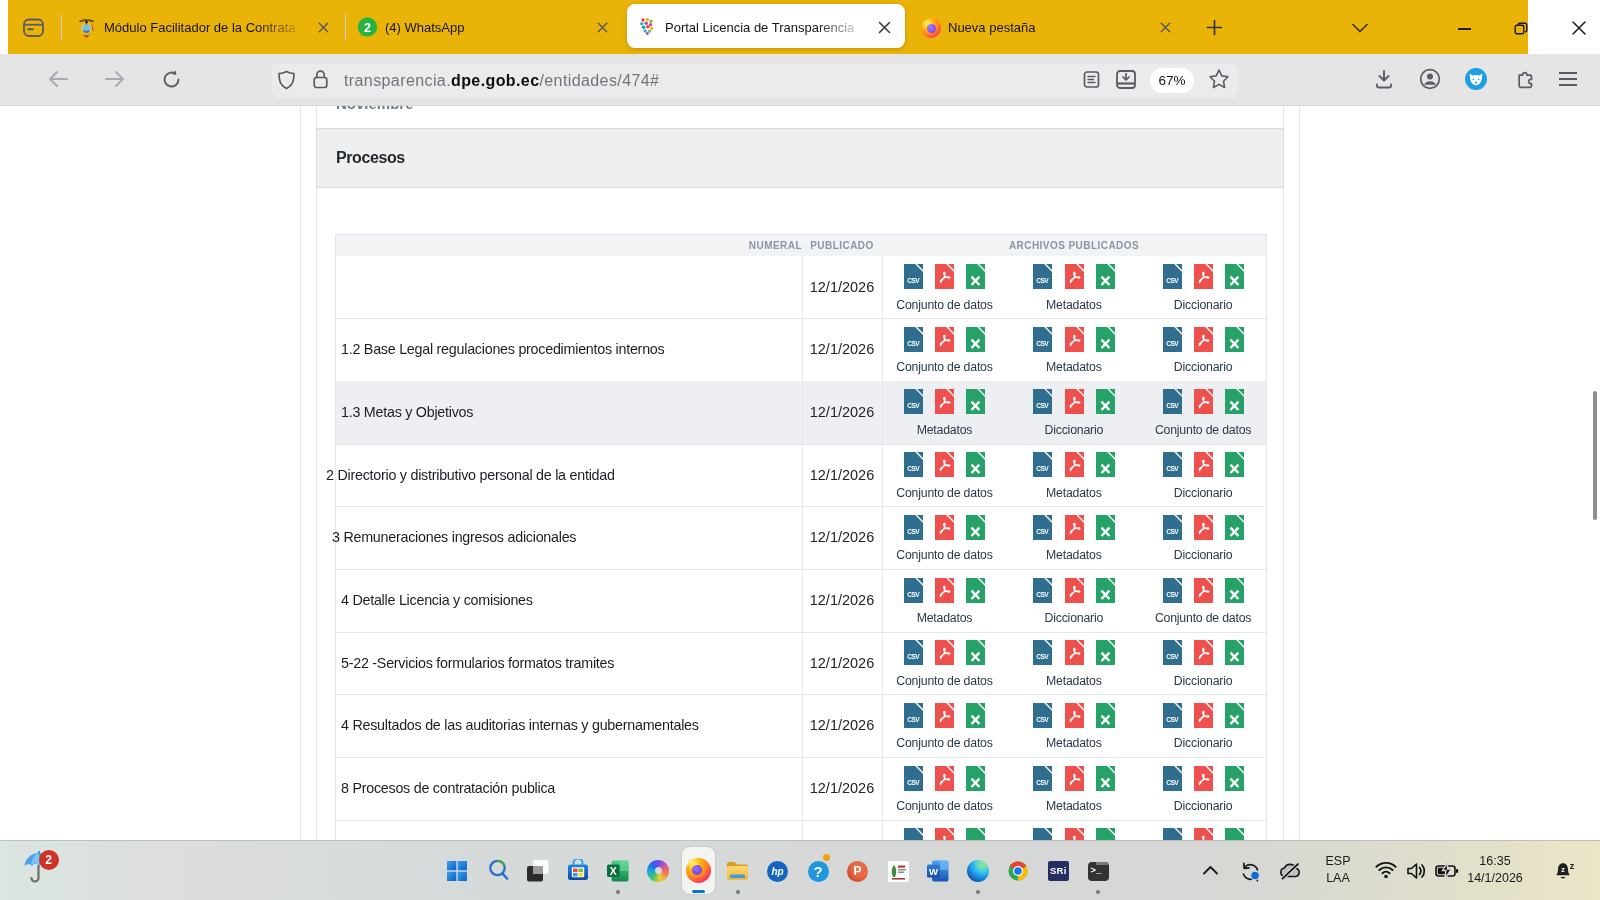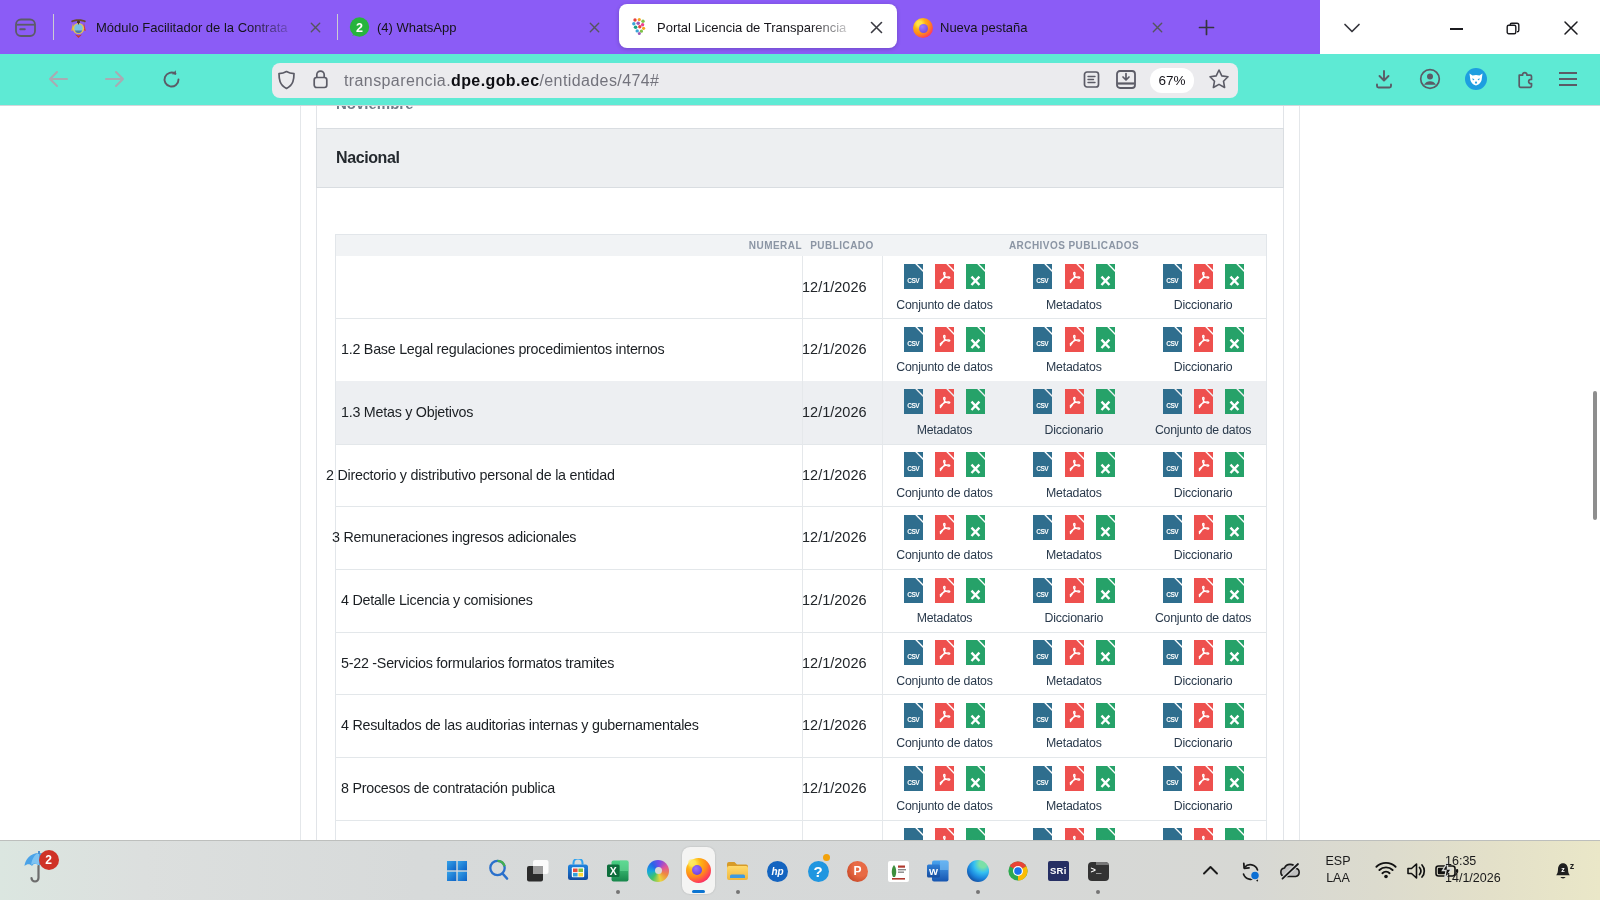--- a/index.html
+++ b/index.html
@@ -1,27 +1,27 @@
 <!DOCTYPE html>
 <html><head><meta charset="utf-8"><title>p</title><style>
 *{margin:0;padding:0;box-sizing:border-box}
 html,body{width:1600px;height:900px;overflow:hidden;background:#fff;font-family:"Liberation Sans",sans-serif}
 .a{position:absolute}
-#tabbar{left:0;top:0;width:1320px;height:54px;background:#8b5cf6}
-#navbar{left:0;top:54px;width:1600px;height:52px;background:#5eead4;border-bottom:1px solid #d4d6da}
+#tabbar{left:8px;top:0;width:1520px;height:54px;background:#eab308}
+#navbar{left:0;top:54px;width:1600px;height:52px;background:#e5e5e5;border-bottom:1px solid #d4d6da}
 #content{left:0;top:106px;width:1600px;height:734px;background:#fff;overflow:hidden}
 #taskbar{left:0;top:840px;width:1600px;height:60px;border-top:1px solid #bdbfbd;
  background:linear-gradient(90deg,#dbe6e0 0%,#dcdfde 9%,#d7dada 26%,#d6d8d8 60%,#d7d8d4 78%,#dcdbce 86%,#e3e0c9 93%,#eae7c8 100%)}
 .tabtxt{font-size:13px;color:#15141a;white-space:nowrap;overflow:hidden;line-height:16px}
 .fade{-webkit-mask-image:linear-gradient(90deg,#000 72%,transparent 96%);mask-image:linear-gradient(90deg,#000 72%,transparent 96%)}
 .sep{width:1px;background:#cccdd2}
 .hdr{font-size:10px;font-weight:700;color:#8b95a4;letter-spacing:.45px}
 .num{font-size:14.3px;color:#1b1f23;letter-spacing:-.25px}
 .lbl{font-size:12.3px;color:#2a3a4c;text-align:center;letter-spacing:-.2px}
-.date{font-size:14.5px;color:#212529;text-align:left}
+.date{font-size:14.5px;color:#212529;text-align:center}
 .vline{width:1px;background:#e5e8eb}
 .fic{display:block}
 </style></head><body>
 <svg width="0" height="0" style="position:absolute">
 <defs>
 <symbol id="icsv" viewBox="0 0 19 25">
  <path d="M0 0 H11.2 L19 7.9 V25 H0 Z" fill="#2f6e8e"></path>
  <path d="M13.1 0 H19 V6.0 Z" fill="#2f6e8e"></path>
  <text x="9.2" y="19.4" font-size="6.6" font-weight="700" text-anchor="middle" fill="#fff" font-family="Liberation Sans,sans-serif" letter-spacing="-.55">CSV</text>
 </symbol>
@@ -167,21 +167,21 @@
 <path d="M2 2 H20 M2 8 H20 M2 14 H20" stroke="#5b5b66" stroke-width="2"></path>
     </svg>
 </div>
 <div class="a" id="content">
 <div class="a" style="left:300px;top:0;width:1px;height:734px;background:#e4e7ea"></div>
 <div class="a" style="left:1299px;top:0;width:1px;height:734px;background:#e4e7ea"></div>
 <div class="a" style="left:316px;top:0;width:1px;height:734px;background:#e1e4e8"></div>
 <div class="a" style="left:1283px;top:0;width:1px;height:734px;background:#e1e4e8"></div>
 <div class="a" style="left:336px;top:-10.5px;font-size:15px;font-weight:600;color:#6f7b87;line-height:15px">Noviembre</div>
 <div class="a" style="left:316px;top:22.0px;width:968px;height:59.5px;background:#edeff1;border:1px solid #d9dde1"></div>
-<div class="a" style="left:336px;top:22.0px;height:59.5px;line-height:59.5px;font-size:16px;font-weight:700;letter-spacing:-.4px;color:#24292e">Nacional</div>
+<div class="a" style="left:336px;top:22.0px;height:59.5px;line-height:59.5px;font-size:16px;font-weight:700;letter-spacing:-.4px;color:#24292e">Procesos</div>
 <div class="a" style="left:335px;top:128.0px;width:931px;height:21.5px;background:#f1f3f5"></div>
 <div class="a hdr" style="left:335px;top:133.5px;width:467px;text-align:right">NUMERAL</div>
 <div class="a hdr" style="left:802px;top:133.5px;width:80px;text-align:center">PUBLICADO</div>
 <div class="a hdr" style="left:882px;top:133.5px;width:384px;text-align:center">ARCHIVOS PUBLICADOS</div>
 <div class="a" style="left:335px;top:128.0px;width:931px;height:1px;background:#e2e6ea"></div>
 <div class="a" style="left:335px;top:128.0px;width:1px;height:606px;background:#e2e6ea"></div>
 <div class="a" style="left:1266px;top:128.0px;width:1px;height:606px;background:#e2e6ea"></div>
 <div class="a" style="left:335px;top:212.2px;width:931px;height:1px;background:#e3e7ea"></div>
 <div class="a vline" style="left:802px;top:149.5px;height:62.7px"></div>
 <div class="a vline" style="left:882px;top:149.5px;height:62.7px"></div>
@@ -680,19 +680,19 @@
 <svg class="a" style="left:1406px;top:20.0px" width="22" height="20" viewBox="0 0 22 20">
 <path d="M2 7.5 H5.5 L10.5 3 V17 L5.5 12.5 H2 Z" fill="none" stroke="#111" stroke-width="1.6" stroke-linejoin="round"></path>
 <path d="M13.5 6.5 A5.5 5.5 0 0 1 13.5 13.5 M16 4 A9 9 0 0 1 16 16" fill="none" stroke="#111" stroke-width="1.7" stroke-linecap="round"></path>
 </svg>
 <svg class="a" style="left:1435px;top:19.5px" width="24" height="20" viewBox="0 0 24 20">
 <rect x="1" y="5" width="19" height="10" rx="2.5" fill="none" stroke="#111" stroke-width="1.6"></rect>
 <rect x="21" y="8" width="2.2" height="4" rx="1" fill="#111"></rect>
 <rect x="2.8" y="6.8" width="9" height="6.4" rx="1" fill="#111"></rect>
 <path d="M12.5 1.5 L7.5 9.5 H11 L9.5 18.5 L16.5 8 H12.5 Z" fill="#111" stroke="#d7d9d8" stroke-width="1.4"></path>
 </svg>
-<div class="a" style="left:1445px;top:11.5px;width:100px;text-align:left;font-size:12.5px;color:#1a1a1a;line-height:17.5px">16:35<br>14/1/2026</div>
+<div class="a" style="left:1445px;top:11.5px;width:100px;text-align:center;font-size:12.5px;color:#1a1a1a;line-height:17.5px">16:35<br>14/1/2026</div>
 <svg class="a" style="left:1552px;top:18.5px" width="24" height="22" viewBox="0 0 24 22">
 <path d="M11 3.2 C7.9 3.2 6 5.8 6 9.3 C6 12 5.4 13.8 4.2 15.3 H17.8 C16.6 13.8 16 12 16 9.3 C16 5.8 14.1 3.2 11 3.2 Z" fill="#1f1f1f"></path>
 <path d="M8.4 17 A2.8 2.3 0 0 0 13.6 17 Z" fill="#1f1f1f"></path>
 <text x="11" y="12" font-size="7" font-weight="700" fill="#fff" text-anchor="middle" font-family="Liberation Sans,sans-serif">z</text>
 <text x="20" y="8.5" font-size="9" font-weight="700" fill="#1f1f1f" text-anchor="middle" font-family="Liberation Sans,sans-serif">z</text>
 </svg>
 </div>
 </body></html>

